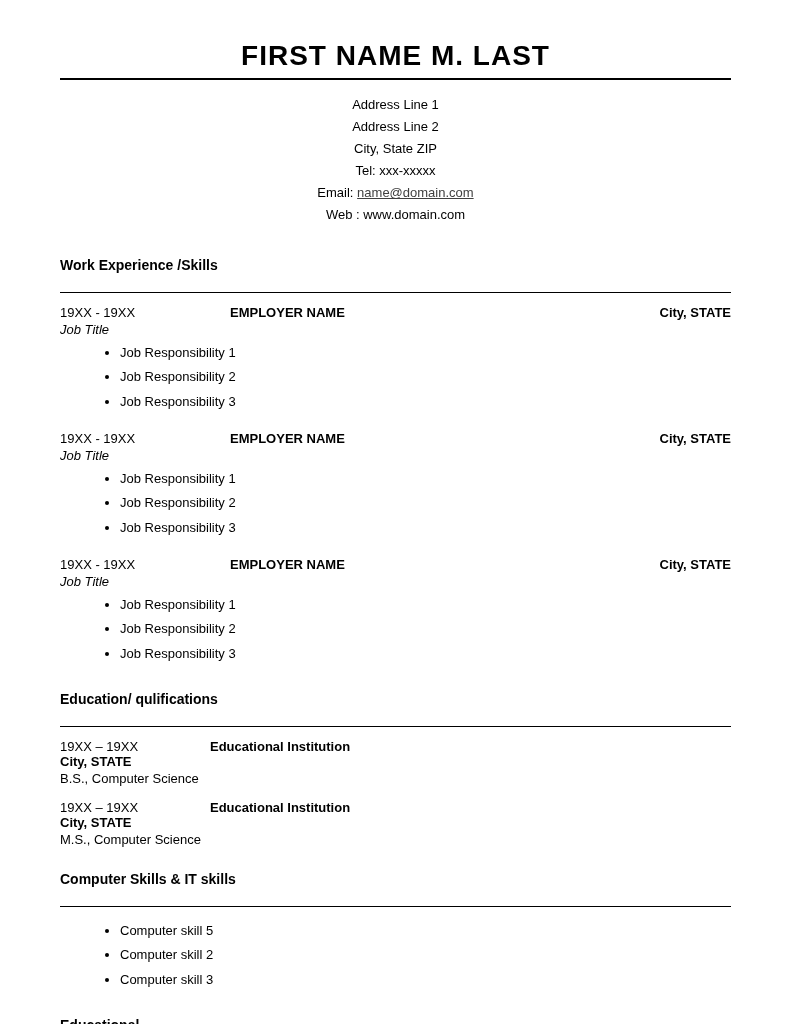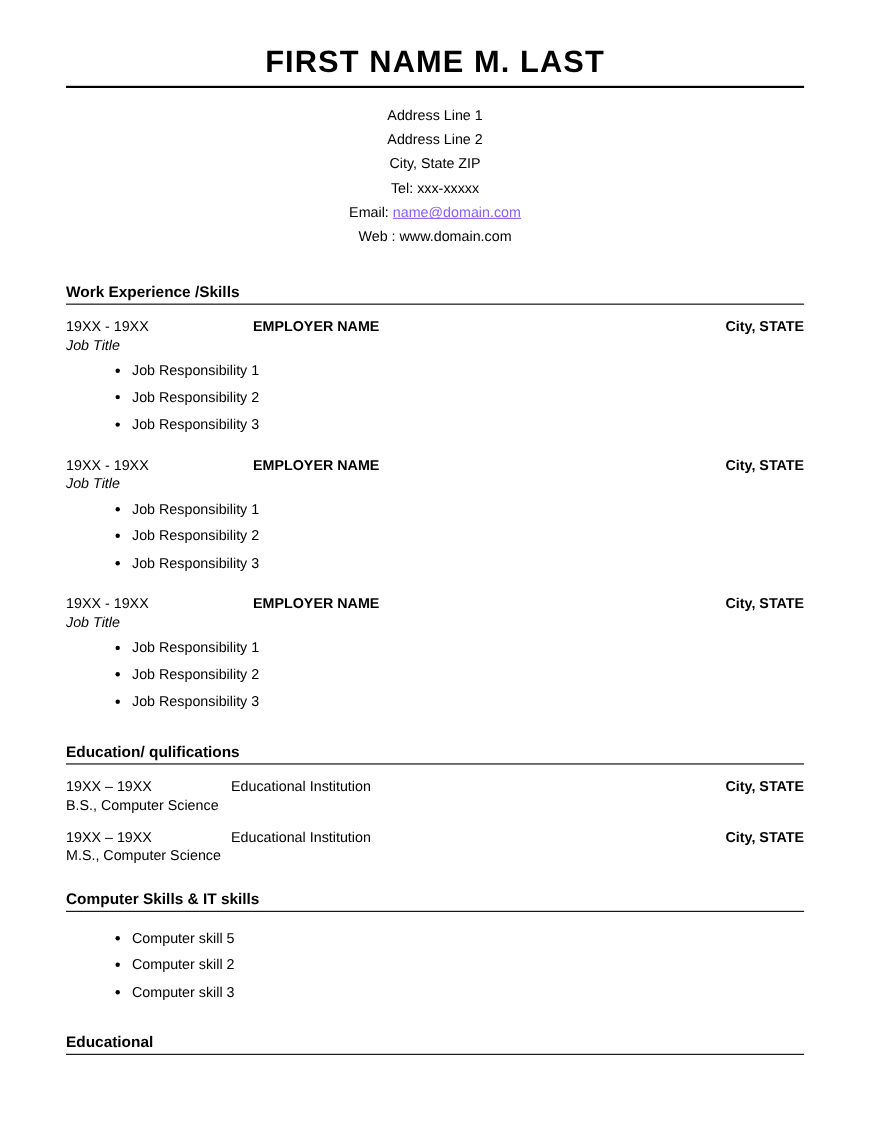--- a/index.html
+++ b/index.html
@@ -28,29 +28,29 @@
       margin-bottom: 14px;
     }
 
     .contact-info {
       text-align: center;
       line-height: 1.7;
       margin-bottom: 30px;
     }
 
     .contact-info a {
-      color: #8b5cf6;
+      color: #404040;
       text-decoration: underline;
     }
 
     .section-header {
       font-size: 14px;
       font-weight: bold;
       border-bottom: 1px solid #000;
-      padding-bottom: 3px;
+      padding-bottom: 19px;
       margin-bottom: 12px;
     }
 
     .section {
       margin-bottom: 24px;
     }
 
     .job-entry {
       margin-bottom: 16px;
     }
@@ -99,35 +99,36 @@
     }
 
     .edu-entry {
       margin-bottom: 14px;
     }
 
     .edu-row {
       display: flex;
       justify-content: space-between;
       align-items: flex-start;
+      flex-direction: column;
     }
 
     .edu-row-left {
       display: flex;
       gap: 40px;
     }
 
     .edu-dates {
       font-size: 13px;
       min-width: 110px;
     }
 
     .edu-institution {
       font-size: 13px;
-      font-weight: normal;
+      font-weight: bold;
     }
 
     .edu-location {
       font-size: 13px;
       font-weight: bold;
     }
 
     .edu-degree {
       font-size: 13px;
       margin-top: 2px;

